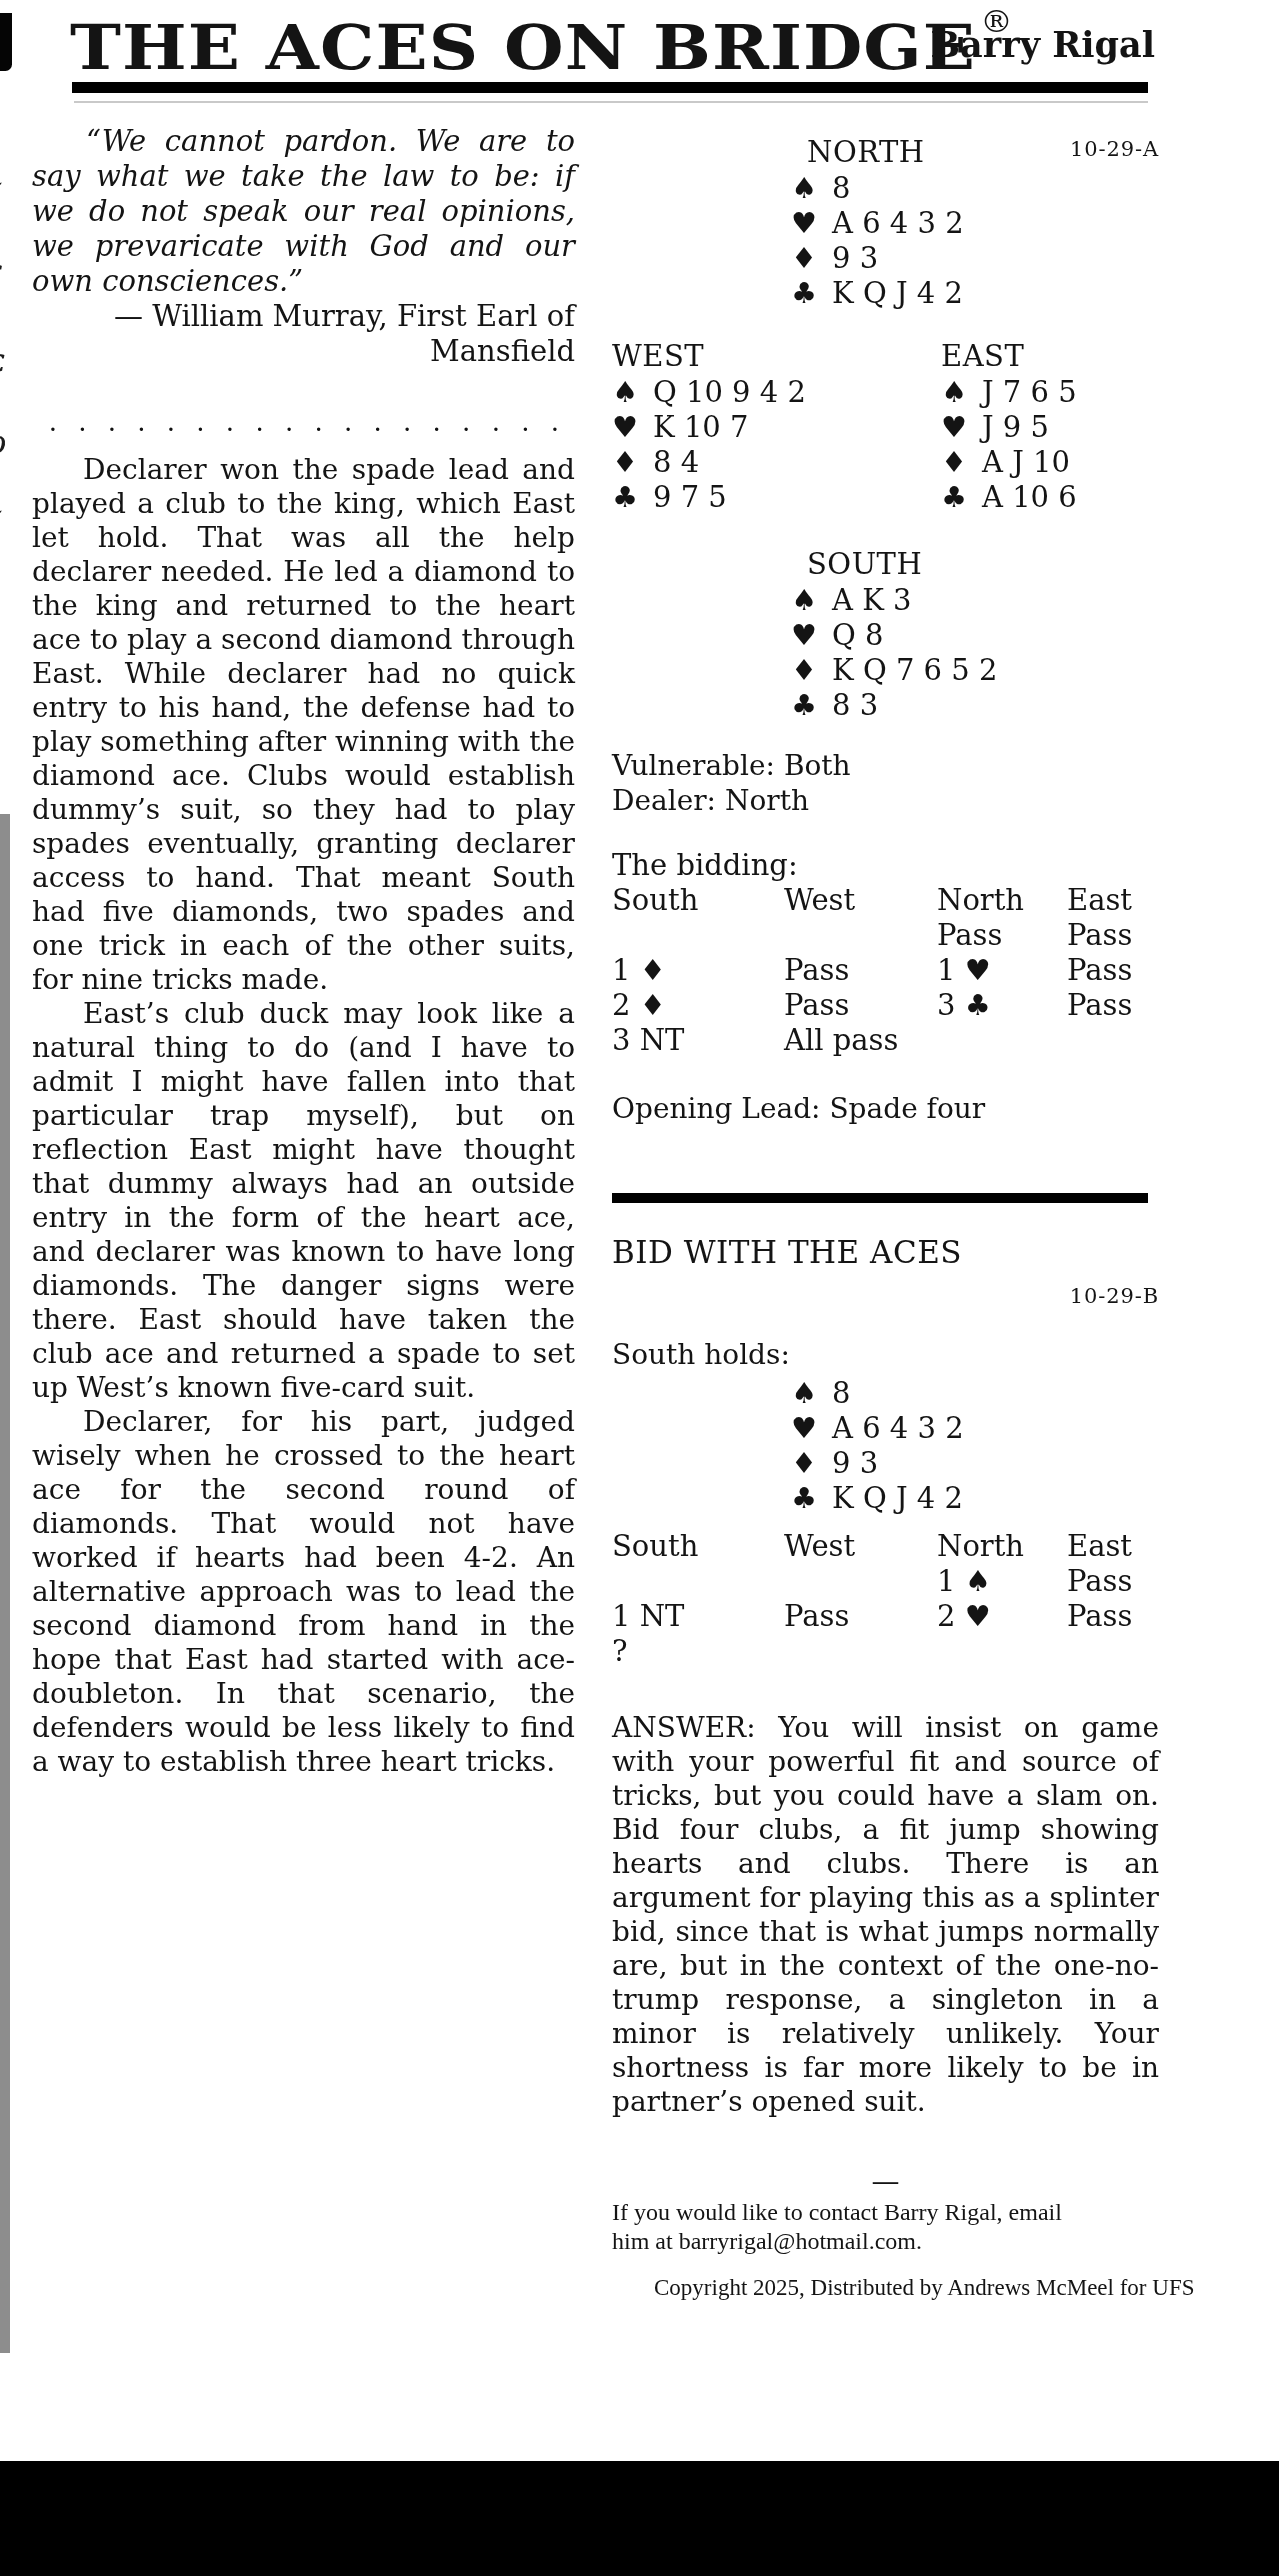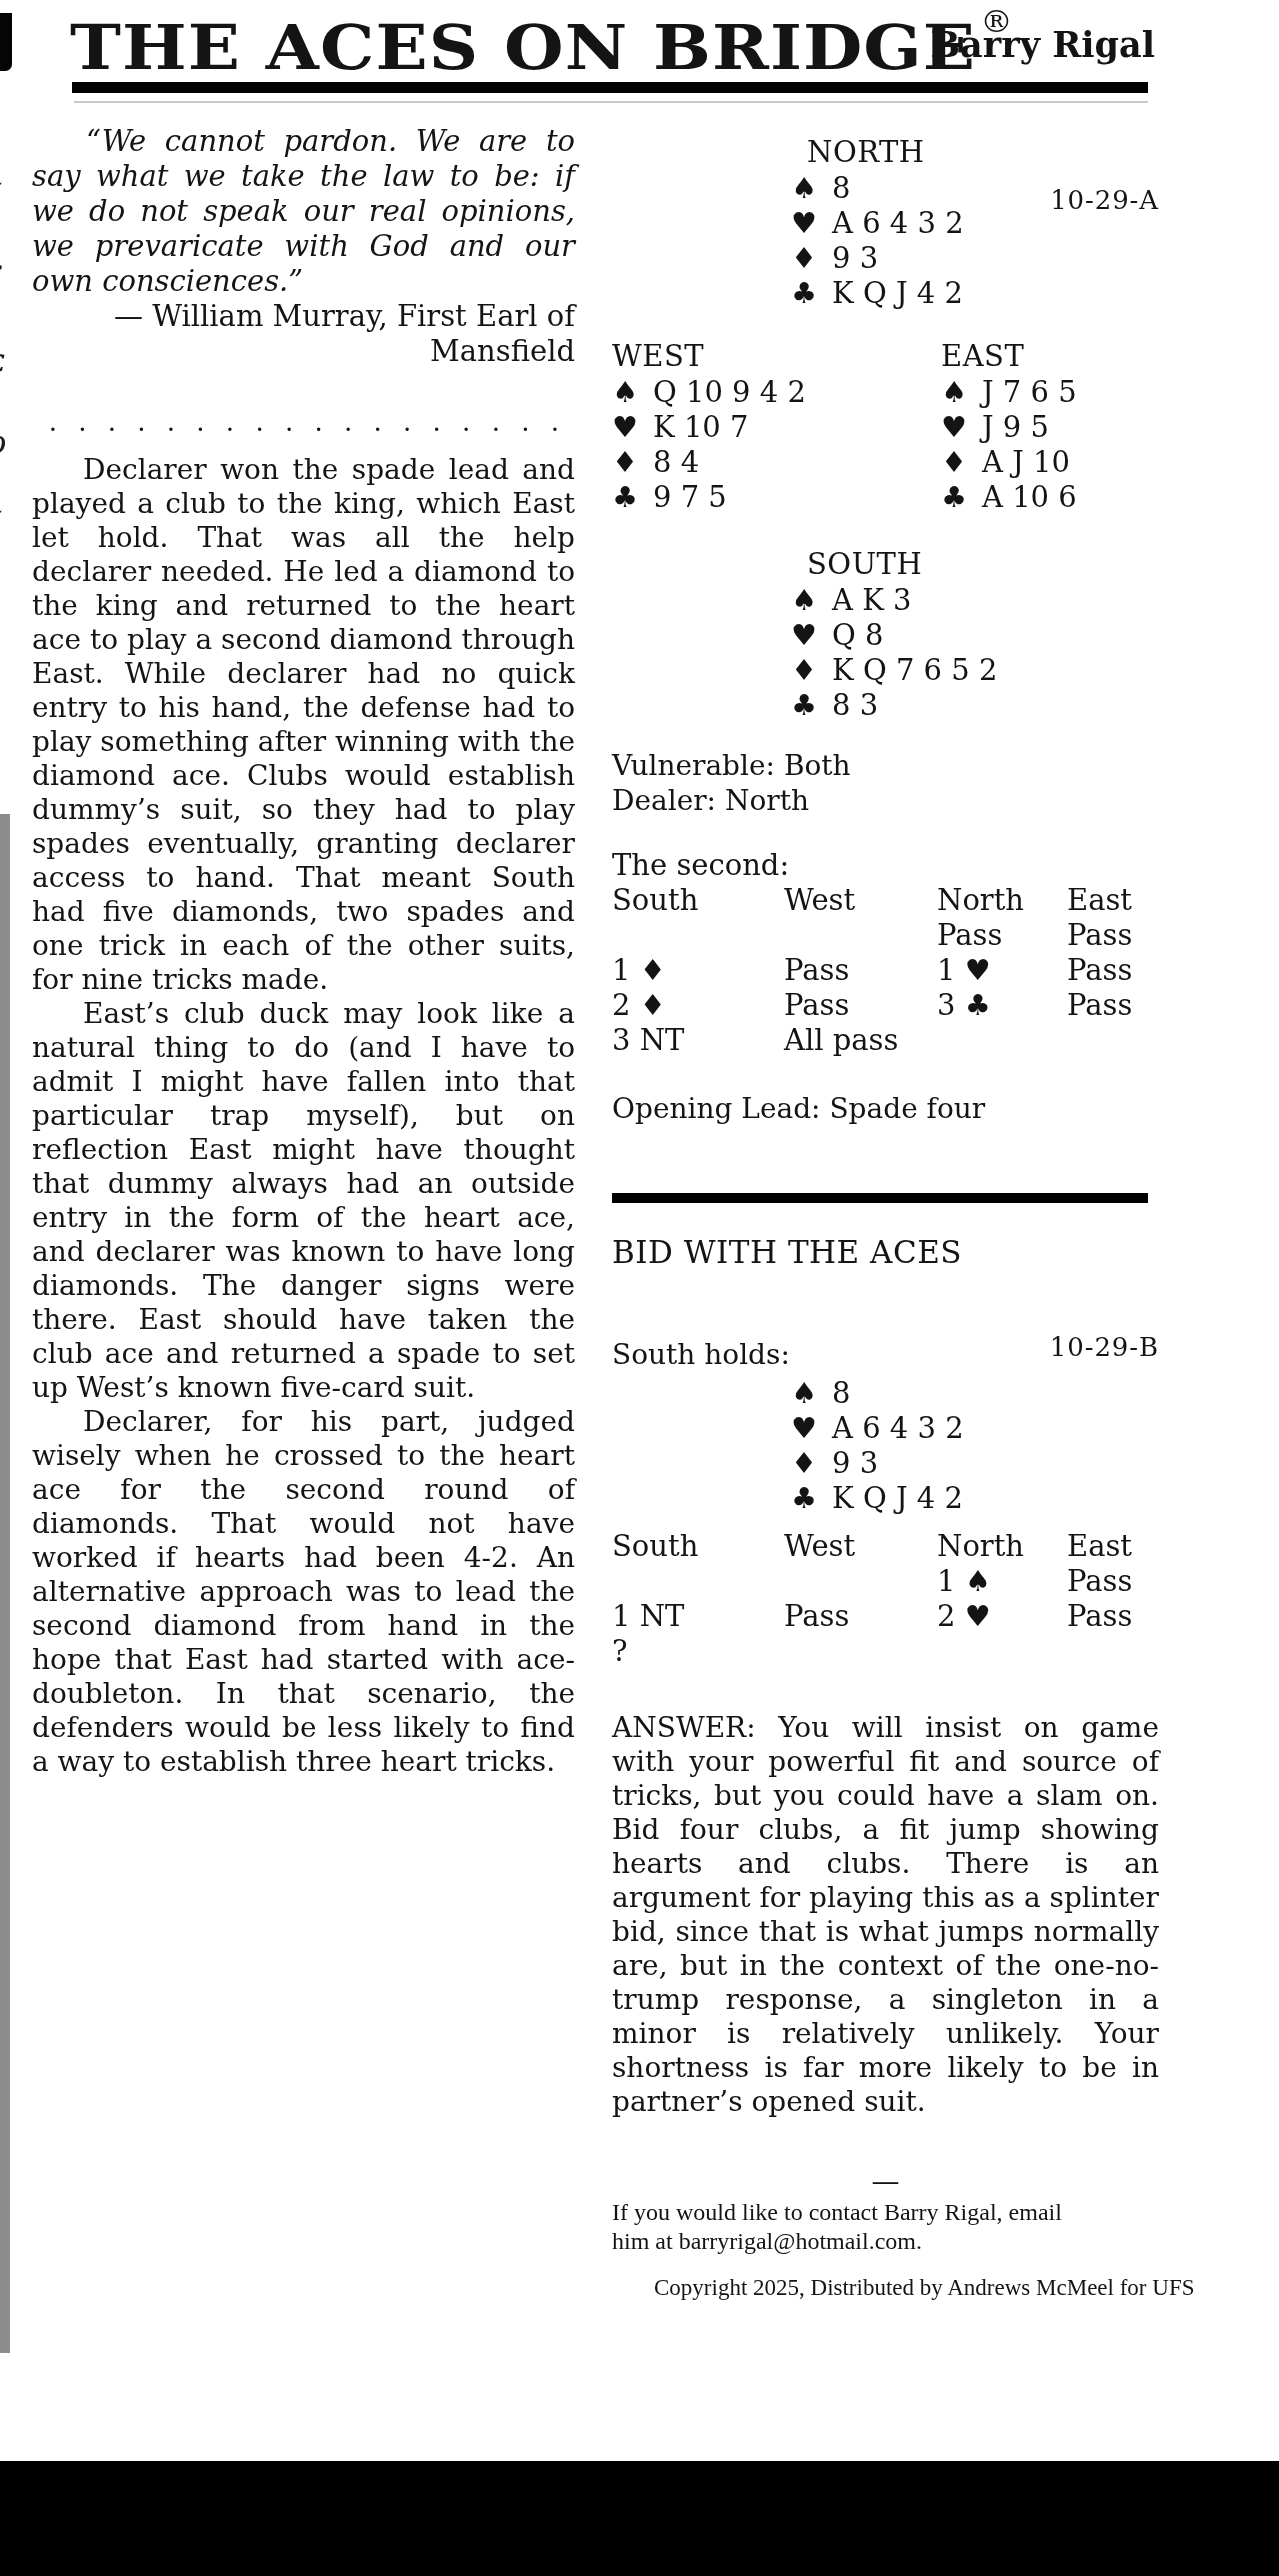--- a/index.html
+++ b/index.html
@@ -25,21 +25,21 @@
   
   .left-col{left:32px;top:124px;width:543px;}
   .quote{margin:0;font-style:italic;font-size:29px;line-height:35px;text-align:justify;text-indent:54px;}
   .quote-attr{margin:0;font-size:29px;line-height:35px;text-align:right;}
   .dots-rule{margin-top:41px;margin-bottom:18.6px;height:24px;line-height:24px;font-size:26px;letter-spacing:6.5px;
     padding-left:16.7px;overflow:hidden;white-space:nowrap;color:#111;}
   .body-p{margin:0;font-size:28px;line-height:34px;text-align:justify;text-indent:51px;hyphens:auto;}
 
   
   .right-col{left:612px;top:0;width:547px;height:2576px;}
-  .deal-tag{right:0;font-size:26px;letter-spacing:0.9px;margin-top:48px;}
+  .deal-tag{right:0;font-size:21px;letter-spacing:0.9px;}
   .hand{position:absolute;font-size:29px;}
   .hand-label{font-size:29px;line-height:37px;letter-spacing:0.5px;margin-left:16px;}
   .hand-line{display:flex;line-height:35px;white-space:nowrap;}
   .suit{width:41px;display:inline-block;}
   .info-line{font-size:28px;line-height:35px;white-space:nowrap;}
   .bid-heading{font-size:29px;line-height:35px;}
   .bid-table{display:grid;grid-template-columns:172px 153px 130px 93px;font-size:29px;line-height:35px;}
   .bid-table span{white-space:nowrap;}
   .rule2{width:536px;height:10.2px;background:#000;}
   .bwa-heading{font-size:31px;letter-spacing:0.5px;white-space:nowrap;}
@@ -159,21 +159,21 @@
         </div>
       <div class="hand-line">
           <span class="suit">♣</span>
           <span>8 3</span>
         </div>
     </div>
 
     <div class="abs info-line" style="left:0;top:748px;">Vulnerable: Both</div>
     <div class="abs info-line" style="left:0;top:783px;">Dealer: North</div>
 
-    <div class="abs bid-heading" style="left:0;top:848px;">The second:</div>
+    <div class="abs bid-heading" style="left:0;top:848px;">The bidding:</div>
 
     <div class="abs bid-table" style="left:0;top:883px;">
       <span>South</span>
       <span>West</span>
       <span>North</span>
       <span>East</span>
       <span></span>
       <span></span>
       <span>Pass</span>
       <span>Pass</span>

